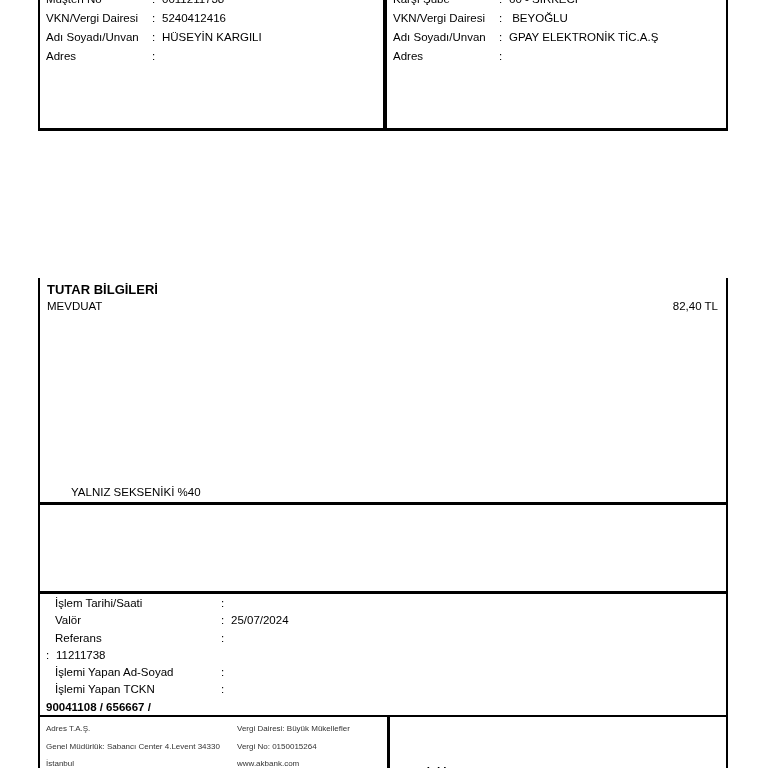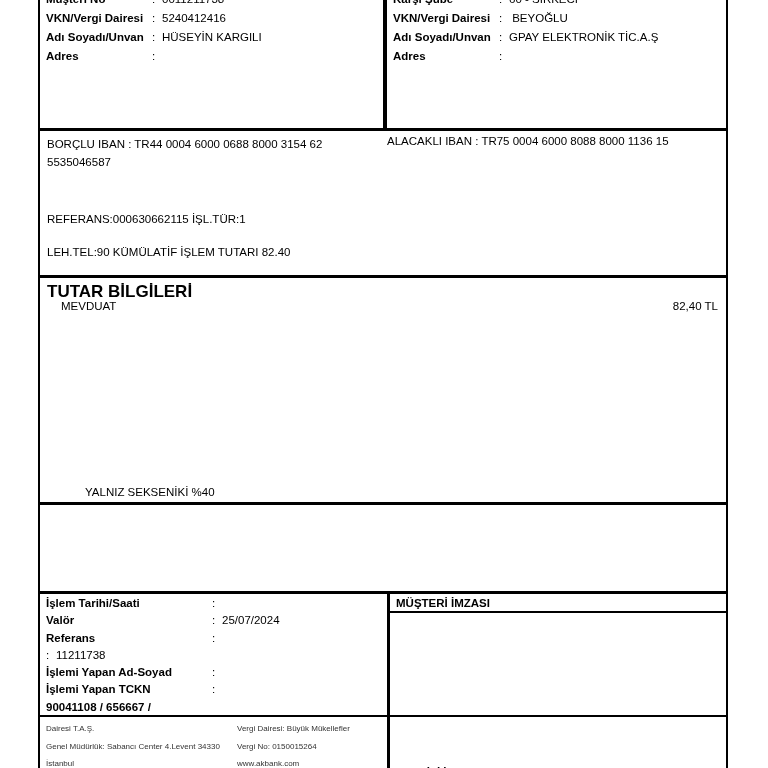--- a/index.html
+++ b/index.html
@@ -9,41 +9,41 @@
     font-size:11.5px; color:#000;
   }
   .sec { position:absolute; left:38px; width:690px; box-sizing:border-box; }
 
   
   .top-wrap { top:-12px; height:143px; display:flex; }
   .pbox { box-sizing:border-box; border:2px solid #000; border-bottom-width:3px; padding-top:0; }
   .pbox.left  { width:347px; }
   .pbox.right { width:343px; }
   .frow { display:flex; line-height:19px; padding:0 6px; }
-  .flabel { font-weight:bold; width:106px; flex:0 0 106px; }
+  .flabel { font-weight:normal; width:106px; flex:0 0 106px; }
   .fcolon { width:6px; }
   .fval { white-space:pre; margin-left:4px; }
 
   
   .iban-sec { top:131px; height:147px; border-left:2px solid #000; border-right:2px solid #000; border-bottom:3px solid #000; }
   .iban-sec .abs { position:absolute; }
 
   
   .amt-sec { top:278px; height:227px; border-left:2px solid #000; border-right:2px solid #000; border-bottom:3px solid #000; }
-  .amt-title { position:absolute; top:4px; left:7px; font-weight:bold; font-size:17px; }
-  .amt-row { position:absolute; left:14px; right:0; display:flex; justify-content:space-between; padding:0 8px 0 7px;align-items:flex-end; }
+  .amt-title { position:absolute; top:4px; left:7px; font-weight:bold; font-size:13px; }
+  .amt-row { position:absolute; left:0; right:0; display:flex; justify-content:space-between; padding:0 8px 0 7px;align-items:flex-end; }
 
   
   .gap-sec { top:505px; height:86px; border-left:2px solid #000; border-right:2px solid #000; }
 
   
   .trans-sec { top:591px; height:124px; border-left:2px solid #000; border-right:2px solid #000; border-top:3px solid #000; display:flex; }
   .trans-left { width:347px; flex:0 0 347px; padding:1px 6px 0 6px; box-sizing:border-box; }
   .trow { display:flex; line-height:17.3px; }
-  .tlabel { font-weight:bold; width:166px; flex:0 0 166px; }
+  .tlabel { font-weight:normal; width:166px; flex:0 0 166px;margin-left:9px; }
   .doc-code { line-height:17.3px; font-weight:bold; }
   .sign-box { flex:1; border-left:3px solid #000; box-sizing:border-box; }
   .sign-head { font-weight:bold; padding:3px 6px 2px 6px; border-bottom:2px solid #000; }
 
   
   .foot-sec { top:715px; height:53px; border-left:2px solid #000; border-right:2px solid #000; border-top:2px solid #000; display:flex; }
   .foot-left { width:347px; flex:0 0 347px; position:relative; font-size:8px; color:#333; }
   .foot-col1 { position:absolute; left:6px; top:3px; line-height:17.5px; }
   .foot-col2 { position:absolute; left:197px; top:3px; line-height:17.5px; }
   .auth-box { flex:1; border-left:3px solid #000; box-sizing:border-box; }
@@ -94,29 +94,20 @@
         <span class="fval">GPAY ELEKTRONİK TİC.A.Ş</span>
       </div>
       <div class="frow">
         <span class="flabel">Adres</span>
         <span class="fcolon">:</span>
         <span class="fval"></span>
       </div>
     </div>
   </div>
 
-  <div class="sec iban-sec">
-    <div class="abs" style="left:7px; top:4px; line-height:18px;">
-      <div>BORÇLU IBAN : TR44 0004 6000 0688 8000 3154 62</div>
-      <div>5535046587</div>
-    </div>
-    <div class="abs" style="left:347px; top:4px;">ALACAKLI IBAN : TR75 0004 6000 8088 8000 1136 15</div>
-    <div class="abs" style="left:7px; top:82px;">REFERANS:000630662115 İŞL.TÜR:1</div>
-    <div class="abs" style="left:7px; top:115px;">LEH.TEL:90 KÜMÜLATİF İŞLEM TUTARI 82.40</div>
-  </div>
 
   <div class="sec amt-sec">
     <div class="amt-title">TUTAR BİLGİLERİ</div>
     <div class="amt-row" style="top:22px;">
       <span>MEVDUAT</span>
       <span>82,40 TL</span>
     </div>
     <div class="amt-row" style="top:208px;padding-left:31px;">
       <span>YALNIZ SEKSENİKİ %40</span>
     </div>
@@ -150,29 +141,26 @@
         <span class="fcolon">:</span>
         <span class="fval"></span>
       </div>
       <div class="trow">
         <span class="tlabel">İşlemi Yapan TCKN</span>
         <span class="fcolon">:</span>
         <span class="fval"></span>
       </div>
       <div class="doc-code">90041108 / 656667 /</div>
     </div>
-    <div class="sign-box">
-      <div class="sign-head">MÜŞTERİ İMZASI</div>
-    </div>
   </div>
 
   <div class="sec foot-sec">
     <div class="foot-left">
       <div class="foot-col1">
-        <div>Dairesi T.A.Ş.</div>
+        <div>Adres T.A.Ş.</div>
         <div>Genel Müdürlük: Sabancı Center 4.Levent 34330</div>
         <div>İstanbul</div>
       </div>
       <div class="foot-col2">
         <div>Vergi Dairesi: Büyük Mükellefler</div>
         <div>Vergi No: 0150015264</div>
         <div>www.akbank.com</div>
       </div>
     </div>
     <div class="auth-box">

